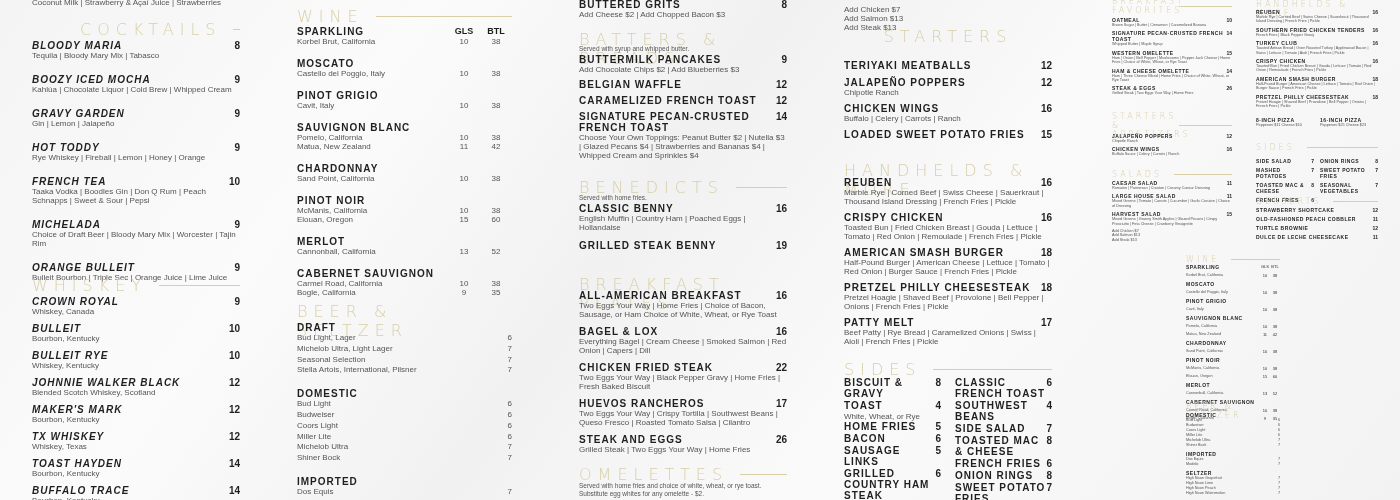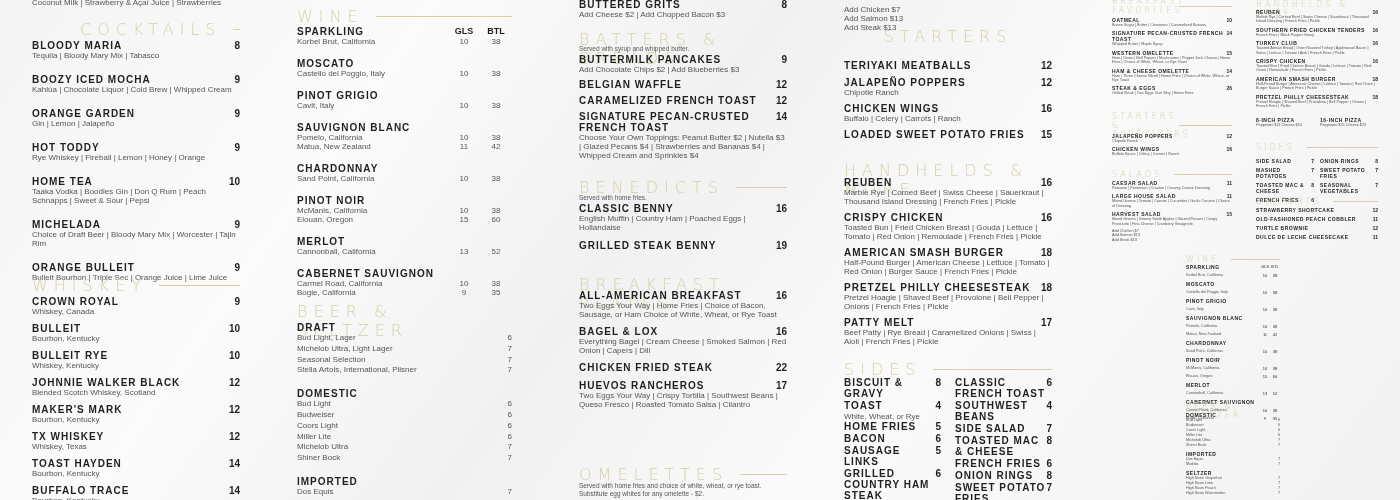--- a/index.html
+++ b/index.html
@@ -20,21 +20,21 @@
   .name { font-weight: bold; letter-spacing: 1px; color: #1f1f1f; }
   .price { font-weight: bold; color: #1f1f1f; text-align: right; }
   .desc { color: #555; }
   .note { color: #555; }
   .wine-prices { display: flex; gap: 0; }
   .wine-prices span { display: inline-block; text-align: center; }
 
   
   #c1 { left: 32px; width: 208px; }
   #c1 .sec-title { font-size: 16px; }
-  #c1 .name { font-size: 10px; }
+  #c1 .name { font-size: 10px; font-style: italic; }
   #c1 .price { font-size: 10px; }
   #c1 .desc { font-size: 8px; line-height: 9px; }
 
   
   #c2 { left: 297px; width: 215px; }
   #c2 .sec-title { font-size: 16px; }
   #c2 .name { font-size: 10px; }
   #c2 .desc { font-size: 8px; line-height: 9px; }
   #c2 .wp span { width: 32px; font-size: 8px; color:#555; }
   #c2 .wh span { width: 32px; font-size: 9px; font-weight:bold; color:#1f1f1f; }
@@ -92,35 +92,35 @@
       </div>
       <div style="margin-top: 14px;">
         <div class="item">
           <span class="name">BOOZY ICED MOCHA</span>
           <span class="price">9</span>
         </div>
         <div class="desc">Kahlúa | Chocolate Liquor | Cold Brew | Whipped Cream</div>
       </div>
       <div style="margin-top: 14px;">
         <div class="item">
-          <span class="name">ORANGE GARDEN</span>
+          <span class="name">GRAVY GARDEN</span>
           <span class="price">9</span>
         </div>
         <div class="desc">Gin | Lemon | Jalapeño</div>
       </div>
       <div style="margin-top: 14px;">
         <div class="item">
           <span class="name">HOT TODDY</span>
           <span class="price">9</span>
         </div>
         <div class="desc">Rye Whiskey | Fireball | Lemon | Honey | Orange</div>
       </div>
       <div style="margin-top: 14px;">
         <div class="item">
-          <span class="name">HOME TEA</span>
+          <span class="name">FRENCH TEA</span>
           <span class="price">10</span>
         </div>
         <div class="desc">Taaka Vodka | Boodles Gin | Don Q Rum | Peach Schnapps | Sweet &amp; Sour | Pepsi</div>
       </div>
       <div style="margin-top: 14px;">
         <div class="item">
           <span class="name">MICHELADA</span>
           <span class="price">9</span>
         </div>
         <div class="desc">Choice of Draft Beer | Bloody Mary Mix | Worcester | Tajin Rim</div>
@@ -468,27 +468,35 @@
           <span class="name">BAGEL &amp; LOX</span>
           <span class="price">16</span>
         </div>
         <div class="desc">Everything Bagel | Cream Cheese | Smoked Salmon | Red Onion | Capers | Dill</div>
       </div>
       <div style="margin-top: 7px;">
         <div class="item">
           <span class="name">CHICKEN FRIED STEAK</span>
           <span class="price">22</span>
         </div>
+        <div class="desc">Two Eggs Your Way | Black Pepper Gravy | Home Fries | Fresh Baked Biscuit</div>
       </div>
       <div style="margin-top: 7px;">
         <div class="item">
           <span class="name">HUEVOS RANCHEROS</span>
           <span class="price">17</span>
         </div>
         <div class="desc">Two Eggs Your Way | Crispy Tortilla | Southwest Beans | Queso Fresco | Roasted Tomato Salsa | Cilantro</div>
+      </div>
+      <div style="margin-top: 7px;">
+        <div class="item">
+          <span class="name">STEAK AND EGGS</span>
+          <span class="price">26</span>
+        </div>
+        <div class="desc">Grilled Steak | Two Eggs Your Way | Home Fries</div>
       </div>
     </div>
   <div class="sec-title" style="position:absolute;top:465px;width:208px;">
     <span>OMELETTES</span>
       <span class="rule"></span>
   </div>
   <div class="note" style="position:absolute;top:482px;width:208px;line-height:8px;">Served with home fries and choice of white, wheat, or rye toast. Substitute egg whites for any omelette - $2.</div>
 </div>
 
 <div class="col" id="c4">

